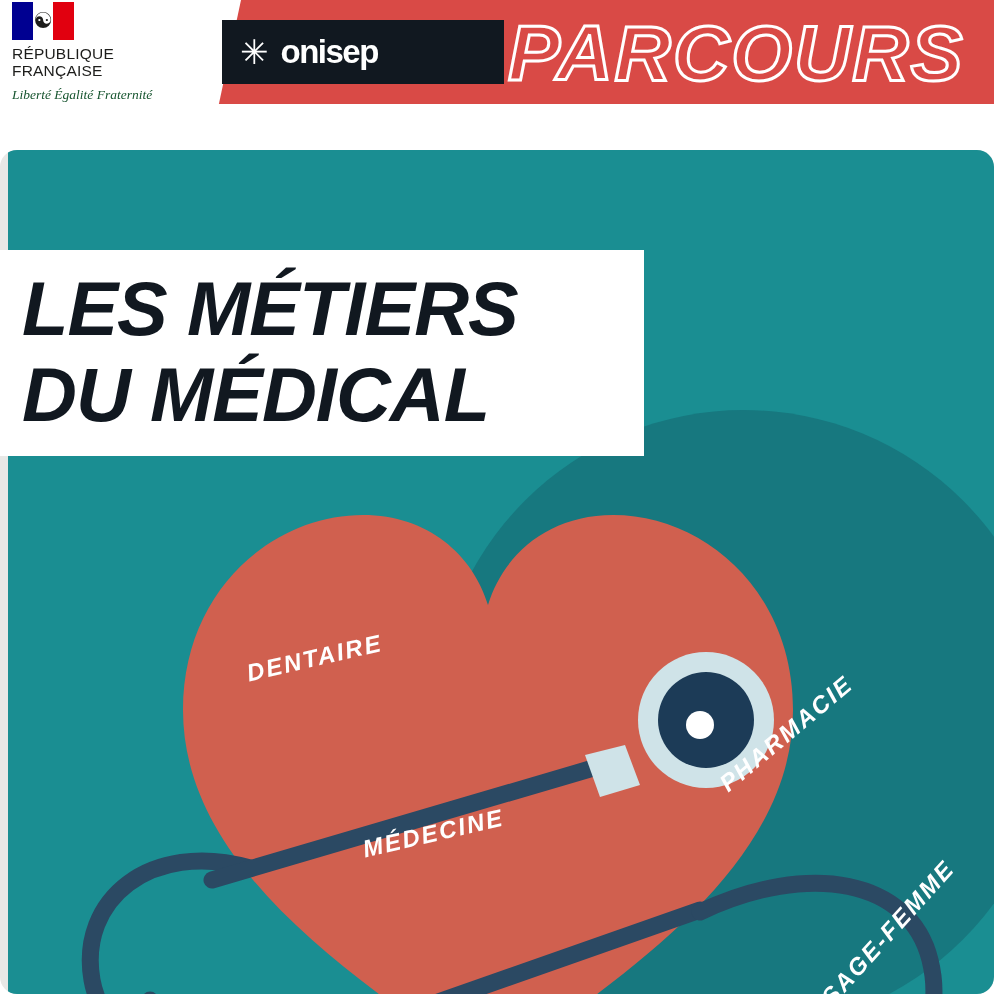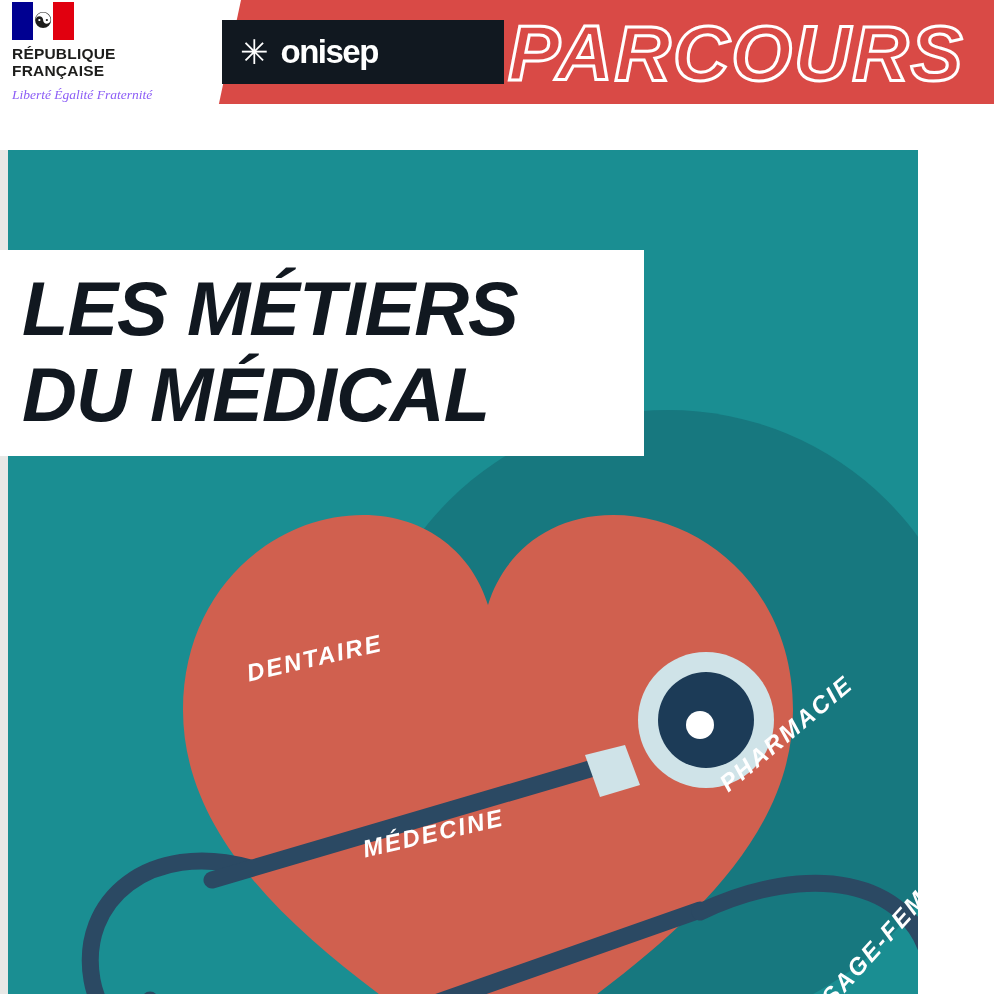--- a/index.html
+++ b/index.html
@@ -59,34 +59,34 @@
     width: 28px;
     height: 28px;
     font-size: 22px;
     line-height: 28px;
     color: #1d1d1b;
     text-align: center;
   }
   .rf-title {
     margin-top: 5px;
     margin-left: 4px;
-    font-weight: bold;
+    font-weight: normal;
     font-size: 15.5px;
     line-height: 17px;
     letter-spacing: 0.2px;
     color: #1d1d1b;
   }
   .rf-motto {
     margin-top: 8px;
     margin-left: 4px;
     font-family: "Liberation Serif", serif;
     font-style: italic;
     font-size: 13.5px;
     line-height: 16px;
-    color: #8b5cf6;
+    color: #14532d;
   }
 
   
   .brand-band {
     position: absolute;
     left: 208px;
     top: 0;
     width: 786px;
     height: 104px;
     background: #d94a46;
@@ -146,24 +146,25 @@
     text-shadow: none;
     white-space: nowrap;
     text-align: center;
   }
 
   
   .cover {
     position: absolute;
     left: 0;
     top: 150px;
-    width: 918px;
+    width: 994px;
     height: 844px;
     background: #e8e8e6;
     overflow: hidden;
+    border-radius: 17px;
   }
   .teal-bg {
     position: absolute;
     left: 8px;
     top: 0;
     width: 986px;
     height: 844px;
     background: #1a8e92;
   }
   .teal-dark-blob {

